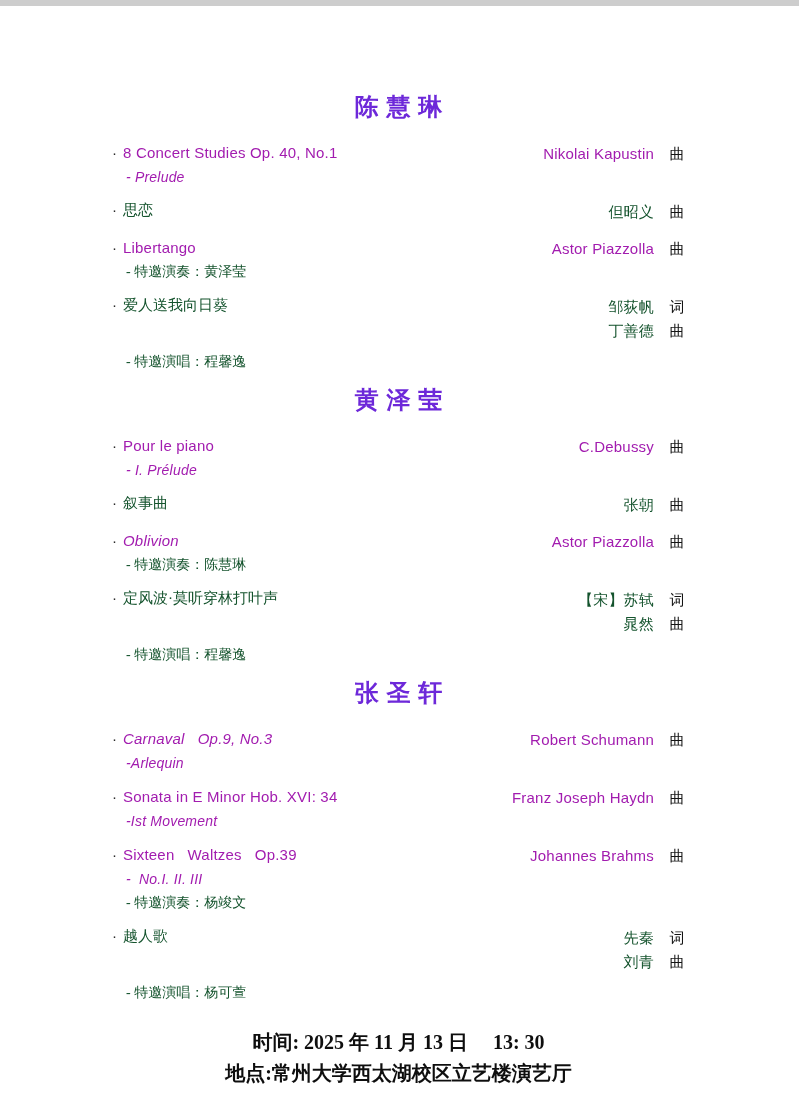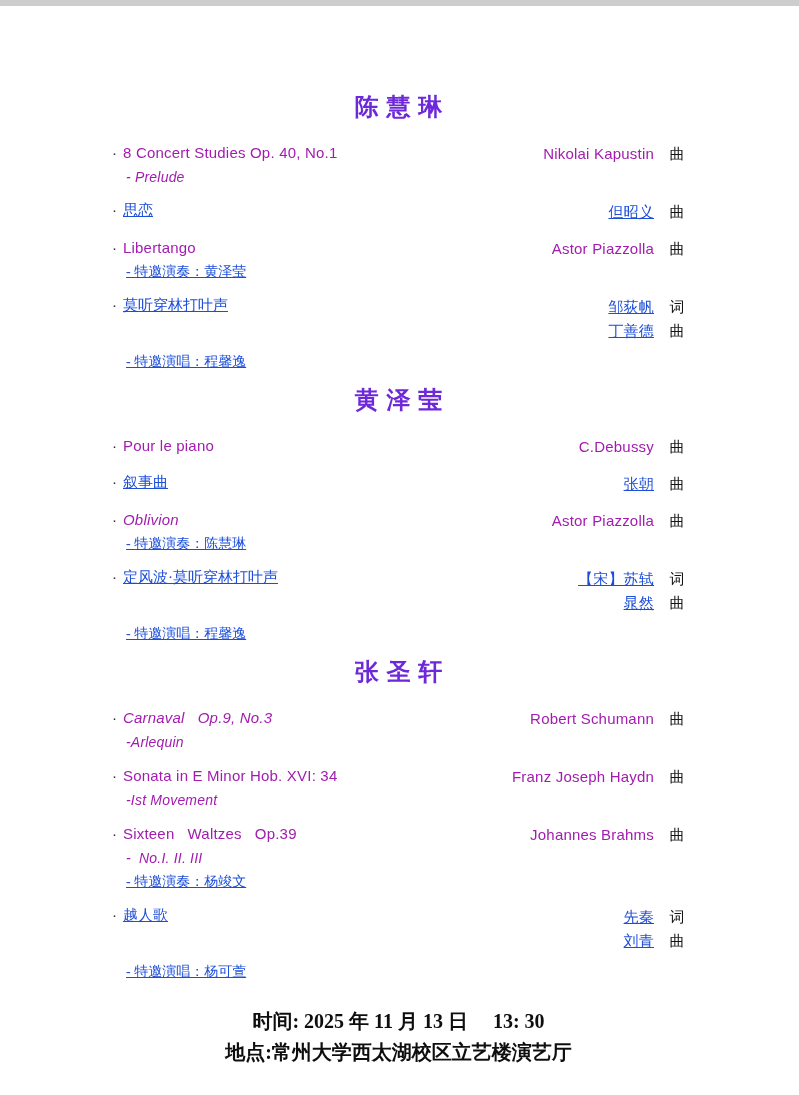--- a/index.html
+++ b/index.html
@@ -25,21 +25,21 @@
     margin-bottom: 13px;
   }
   .piece-left { flex: 1 1 auto; min-width: 0; padding-right: 20px; }
   .piece-right { flex: 0 0 auto; text-align: right; white-space: nowrap; padding-top: 0px; }
 
   .piece-title-row { display: flex; align-items: baseline; }
   .bullet { color: #2a2a2a; font-size: 15px; width: 11px; flex: 0 0 aupx; }
   .piece-title { font-size: 15px; line-height: 21px; white-space: pre-wrap; }
 
   .latin { font-family: "Liberation Sans", "DejaVu Sans", sans-serif; color: #a21caf; letter-spacing: 0.2px; }
-  .cjk { font-family: "Liberation Serif", "DejaVu Serif", serif; color: #1d4ed8; text-decoration: underline; }
+  .cjk { font-family: "Liberation Serif", "DejaVu Serif", serif; color: #14532d; }
   .italic { font-style: italic; }
 
   .subline { margin: 4px 0 0 14px; font-size: 14px; line-height: 20px; white-space: pre-wrap; }
   .subline.spaced { margin-top: 36px; }
 
   .credit { display: flex; justify-content: flex-end; gap: 15px; font-size: 15px; line-height: 24px; }
   .credit-name { letter-spacing: 0.2px; }
   .credit-role {
     font-family: "Liberation Serif", "DejaVu Serif", serif;
     color: #141414; min-width: 16px; text-align: center;
@@ -106,21 +106,21 @@
           <span class="credit-name latin">Astor Piazzolla</span>
           <span class="credit-role">曲</span>
         </div>
       </div>
     </div>
 
     <div class="piece">
       <div class="piece-left">
         <div class="piece-title-row">
           <span class="bullet">·</span>
-          <span class="piece-title cjk">莫听穿林打叶声</span>
+          <span class="piece-title cjk">爱人送我向日葵</span>
         </div>
         <div class="subline cjk spaced">- 特邀演唱：程馨逸</div>
       </div>
       <div class="piece-right">
         <div class="credit">
           <span class="credit-name cjk">邹荻帆</span>
           <span class="credit-role">词</span>
         </div>
         <div class="credit">
           <span class="credit-name cjk">丁善德</span>
@@ -132,20 +132,21 @@
 
   <div class="section">
     <div class="section-title">黄泽莹</div>
 
     <div class="piece">
       <div class="piece-left">
         <div class="piece-title-row">
           <span class="bullet">·</span>
           <span class="piece-title latin">Pour le piano</span>
         </div>
+        <div class="subline latin italic">- I. Prélude</div>
       </div>
       <div class="piece-right">
         <div class="credit">
           <span class="credit-name latin">C.Debussy</span>
           <span class="credit-role">曲</span>
         </div>
       </div>
     </div>
 
     <div class="piece">

